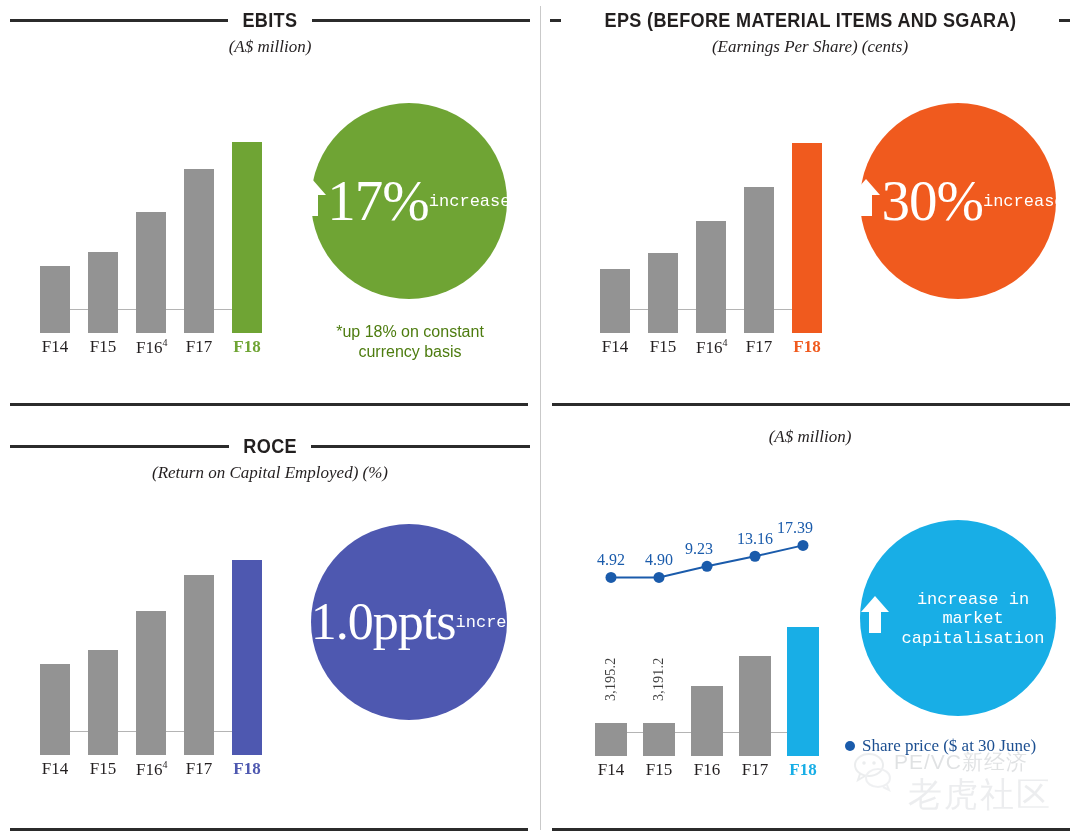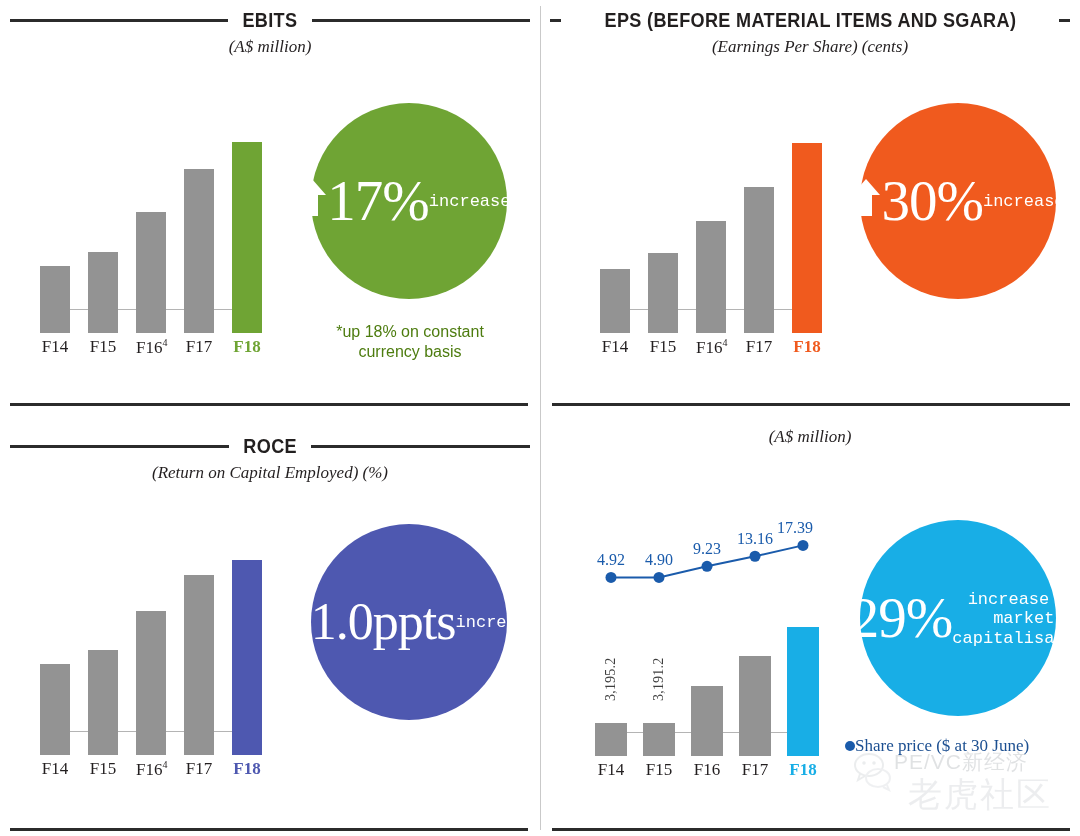--- a/index.html
+++ b/index.html
@@ -122,21 +122,21 @@
   .pt-label{
     position:absolute;
     font-family:"Liberation Serif", serif;
     font-size:16px;
     color:#1c4f91;
     white-space:nowrap;
     transform:translateX(-50%);
   }
   .legend{
     position:absolute;
-    display:flex;align-items:center;
+    display:flex;align-items:center;gap:7px;
     font-family:"Liberation Serif", serif;
     font-size:17px;
     color:#1c4f91;
     white-space:nowrap;
   }
   .legend .dot{width:10px;height:10px;border-radius:50%;background:#1a5bab;display:inline-block;}
 
   
   .watermark{
     position:absolute;
@@ -354,32 +354,31 @@
         <svg class="lineholder" width="240" height="250" style="position: absolute; left: 0px; top: 0px;">
           <polyline points="16,71.37736099438227 64,71.42867253505551 112,60.319723979298445 160,50.23700623700624 208,39.38461538461539" fill="none" stroke="#1A5BAB" stroke-width="2"></polyline>
           <circle cx="16" cy="71.37736099438227" r="5.5" fill="#1A5BAB"></circle>
           <circle cx="64" cy="71.42867253505551" r="5.5" fill="#1A5BAB"></circle>
           <circle cx="112" cy="60.319723979298445" r="5.5" fill="#1A5BAB"></circle>
           <circle cx="160" cy="50.23700623700624" r="5.5" fill="#1A5BAB"></circle>
           <circle cx="208" cy="39.38461538461539" r="5.5" fill="#1A5BAB"></circle>
         </svg>
         <div class="pt-label" style="left: 16px; top: 45.3774px; color: rgb(26, 91, 171);">4.92</div>
         <div class="pt-label" style="left: 64px; top: 45.4287px; color: rgb(26, 91, 171);">4.90</div>
-        <div class="pt-label" style="left: 112px; top: 34.3197px; color: rgb(26, 91, 171);">9.23</div>
+        <div class="pt-label" style="left: 104px; top: 34.3197px; color: rgb(26, 91, 171);">9.23</div>
         <div class="pt-label" style="left: 160px; top: 24.237px; color: rgb(26, 91, 171);">13.16</div>
         <div class="pt-label" style="left: 200px; top: 13.3846px; color: rgb(26, 91, 171);">17.39</div>
       </div>
 
     <div class="circle" style="left:320px;top:112px;width:196px;height:196px;background:#18AEE6;">
       <span class="arrow">
         <svg width="30" height="40" viewBox="0 0 30 40" aria-hidden="true">
           <path d="M15 1 L29 17 L21 17 L21 38 L9 38 L9 17 L1 17 Z" fill="#ffffff"></path>
         </svg>
       </span>
-      <span class="big" style="font-size:57px;">29%</span>
       <span class="small" style="white-space:pre-line;">increase in market
 capitalisation</span>
     </div>
 
     <div class="legend" style="left:305px;top:328px;">
       <span class="dot"></span>
       <span>Share price ($ at 30 June)</span>
     </div>
   </div>
 

